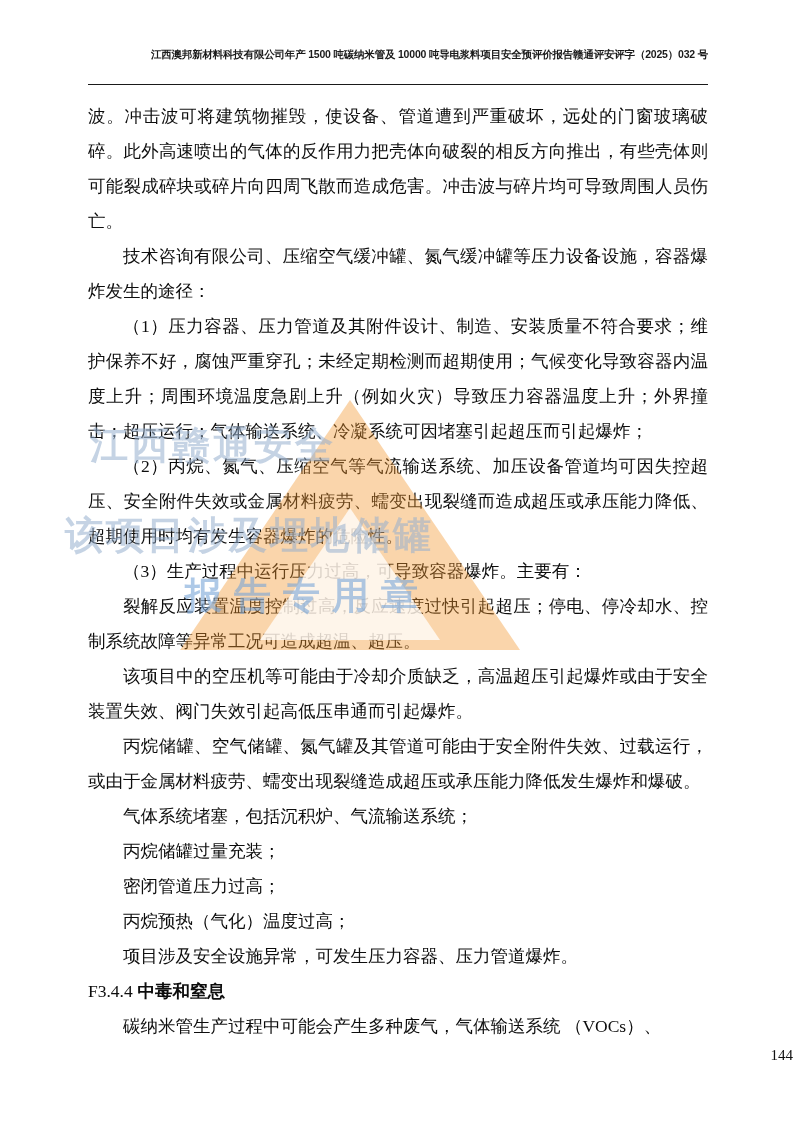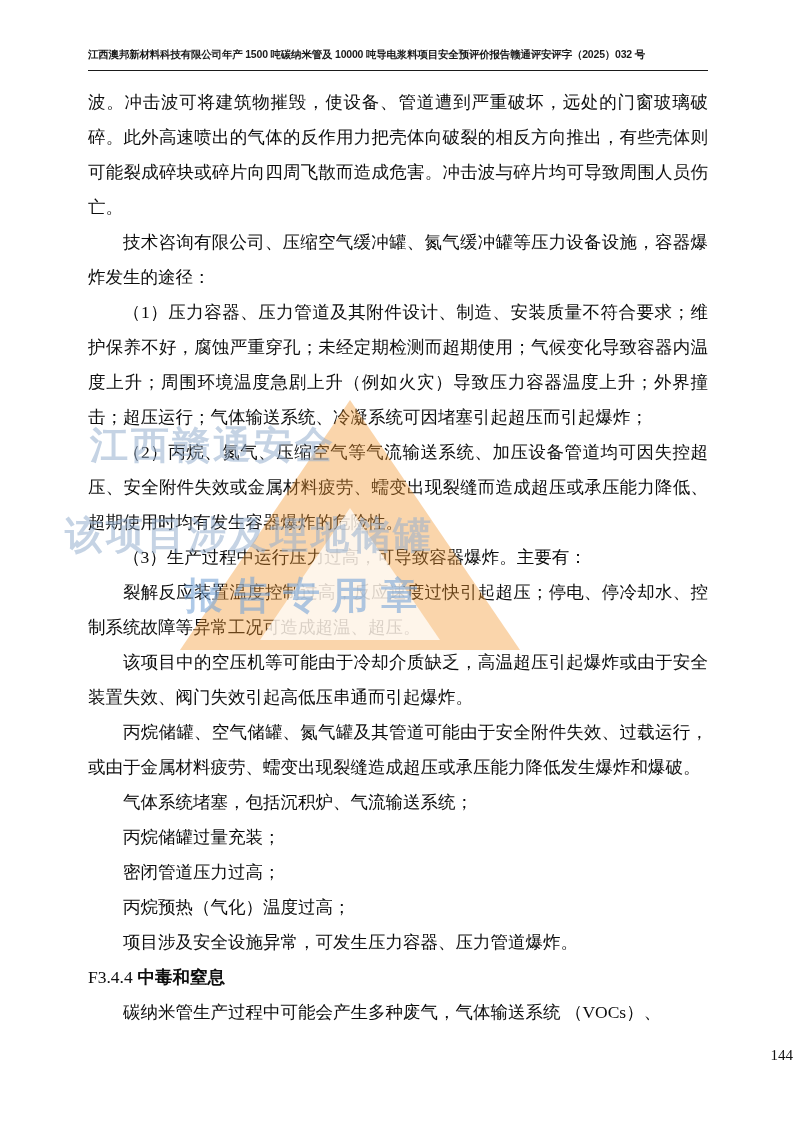--- a/index.html
+++ b/index.html
@@ -22,23 +22,23 @@
     width: 620px;
     height: 1020px;
   }
   .header {
     font-family: "Liberation Sans", "DejaVu Sans", sans-serif;
     font-size: 10.5px;
     font-weight: bold;
     color: #1a1a1a;
     letter-spacing: -0.2px;
     white-space: nowrap;
-    padding-bottom: 8px;
+    padding-bottom: 22px;
     border-bottom: 1.4px solid #1a1a1a;
-    text-align: left;
+    text-align: right;
   }
   .body-text {
     margin-top: 14px;
     font-size: 17.5px;
     line-height: 35px;
     color: #0d0d0d;
     text-align: justify;
     text-justify: inter-ideograph;
   }
   .body-text p {

